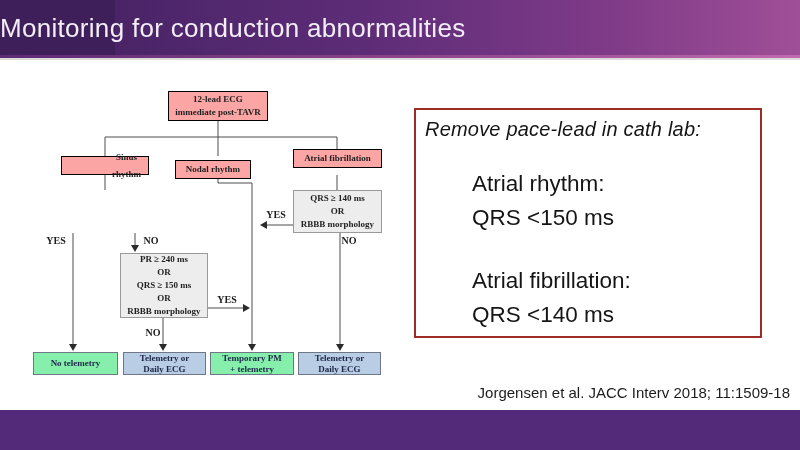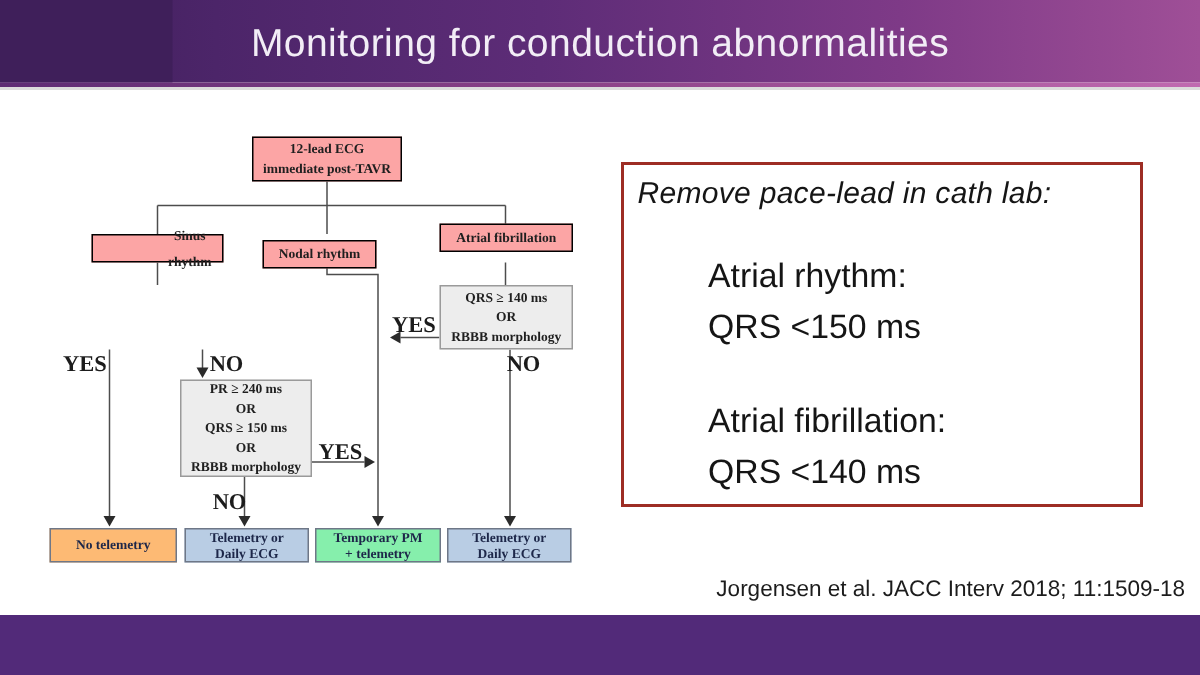--- a/index.html
+++ b/index.html
@@ -4,47 +4,47 @@
 <style>
   * { margin:0; padding:0; box-sizing:border-box; }
   body { background:#666; font-family:"Liberation Sans", sans-serif; }
   .slide { position:relative; width:800px; height:450px; background:#ffffff; overflow:hidden; margin:0 auto; }
 
   
   .title-bar { position:absolute; left:0; top:0; width:800px; height:55px;
     background:linear-gradient(90deg,#3e1e59 0%,#4c2569 18%,#5d2c77 45%,#7e3a87 75%,#9f4f97 100%); }
   .title-dark-block { position:absolute; left:0; top:0; width:115px; height:55px; background:#3f1f5a; }
   .title-text { position:absolute; left:0; top:0; width:100%; height:55px; line-height:56px;
-    text-align:center; color:#f2edf6; font-size:26px; font-weight:400; letter-spacing:0.3px; }
+    text-align:left; color:#f2edf6; font-size:26px; font-weight:400; letter-spacing:0.3px; }
   .title-edge-pink { position:absolute; left:0; top:55px; width:800px; height:3px;
     background:linear-gradient(90deg,#5e2c74,#8d4389,#c06ab0); }
   .title-edge-gray { position:absolute; left:0; top:58px; width:800px; height:2px; background:#dcdcdc; }
 
   
   .flowchart { position:absolute; left:20px; top:80px; width:390px; height:310px; }
   .fc-svg { position:absolute; left:0; top:0; z-index:0; }
   .fc-box { position:absolute; z-index:1; display:flex; align-items:center; justify-content:center;
     text-align:center; white-space:pre-line; background:#fca5a5; border:1px solid #000000;
     font-family:"Liberation Serif", serif; font-weight:bold; color:#1f1f1f; font-size:9px; line-height:13px; }
   .fc-root      { left:148px; top:11px;  width:100px; height:30px; }
   .fc-branch    { height:19px; line-height:17px; }
   .fc-sinus     { left:41px;  top:76px;  width:88px;padding-left:43px; }
   .fc-nodal     { left:155px; top:80px;  width:76px; }
   .fc-af        { left:273px; top:69px;  width:89px; }
   .fc-criteria  { background:#ededed; border:1px solid #9a9a9a; }
   .fc-crit-sinus{ left:39px;  top:110px; width:89px; height:43px; }
   .fc-crit-af   { left:273px; top:110px; width:89px; height:43px; }
   .fc-crit-mid  { left:100px; top:173px; width:88px; height:65px; }
   .fc-out       { height:23px; line-height:10.5px; border:1px solid #6e7787; color:#1d2749; }
-  .fc-out1      { left:13px;  top:272px; width:85px; background:#fdba74; }
+  .fc-out1      { left:13px;  top:272px; width:85px; background:#86efac; }
   .fc-out2      { left:103px; top:272px; width:83px; background:#b9cde4; }
   .fc-out3      { left:190px; top:272px; width:84px; background:#86efac; }
   .fc-out4      { left:278px; top:272px; width:83px; background:#b9cde4; }
   .fc-label { position:absolute; z-index:1; font-family:"Liberation Serif", serif; font-weight:bold;
-    font-size:15px; color:#1c1c1c; text-align:center; }
+    font-size:10px; color:#1c1c1c; text-align:center; }
 
   
   .infobox { position:absolute; left:414px; top:108px; width:348px; height:230px;
     border:2px solid #9d2d24; background:#ffffff; color:#151515; }
   .ib-heading { font-style:italic; font-size:20px; font-weight:500; margin:8px 0 0 9px; letter-spacing:0.2px; }
   .ib-stanza { margin:26px 0 0 56px; font-size:22.5px; line-height:34px; }
   .ib-stanza.second { margin-top:29px; }
 
   
   .citation { position:absolute; left:390px; top:384px; width:400px; text-align:right;

